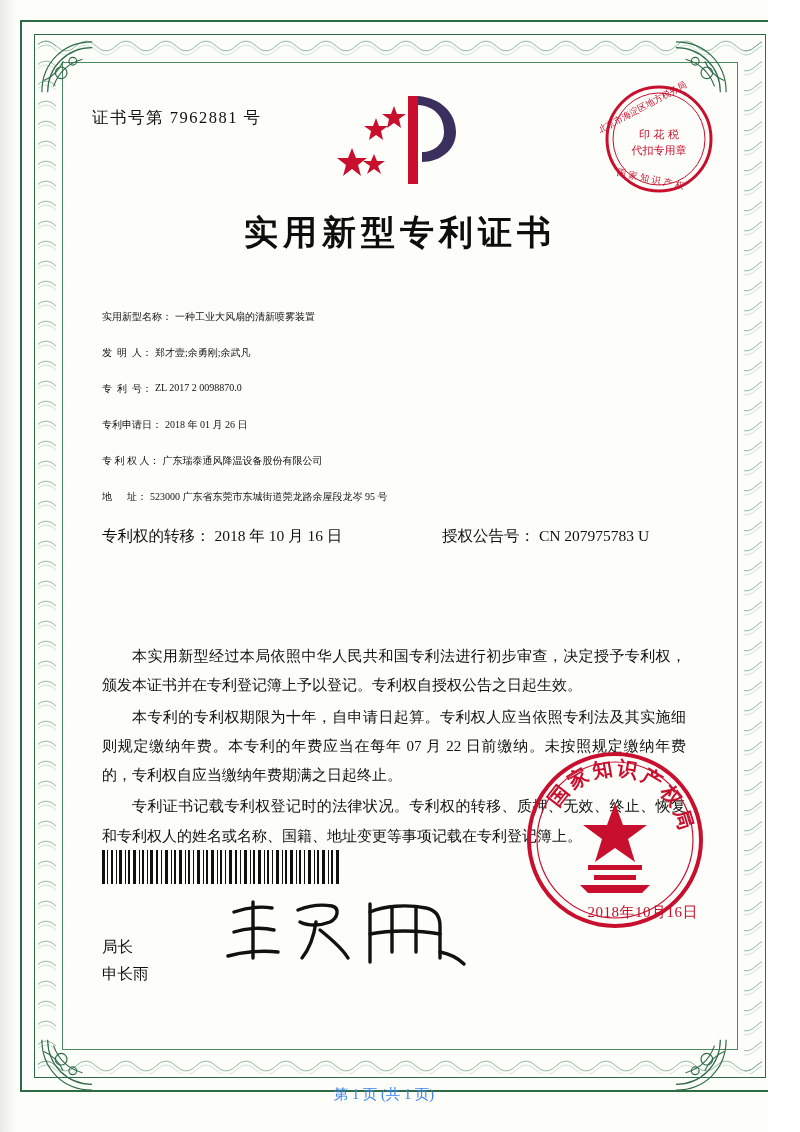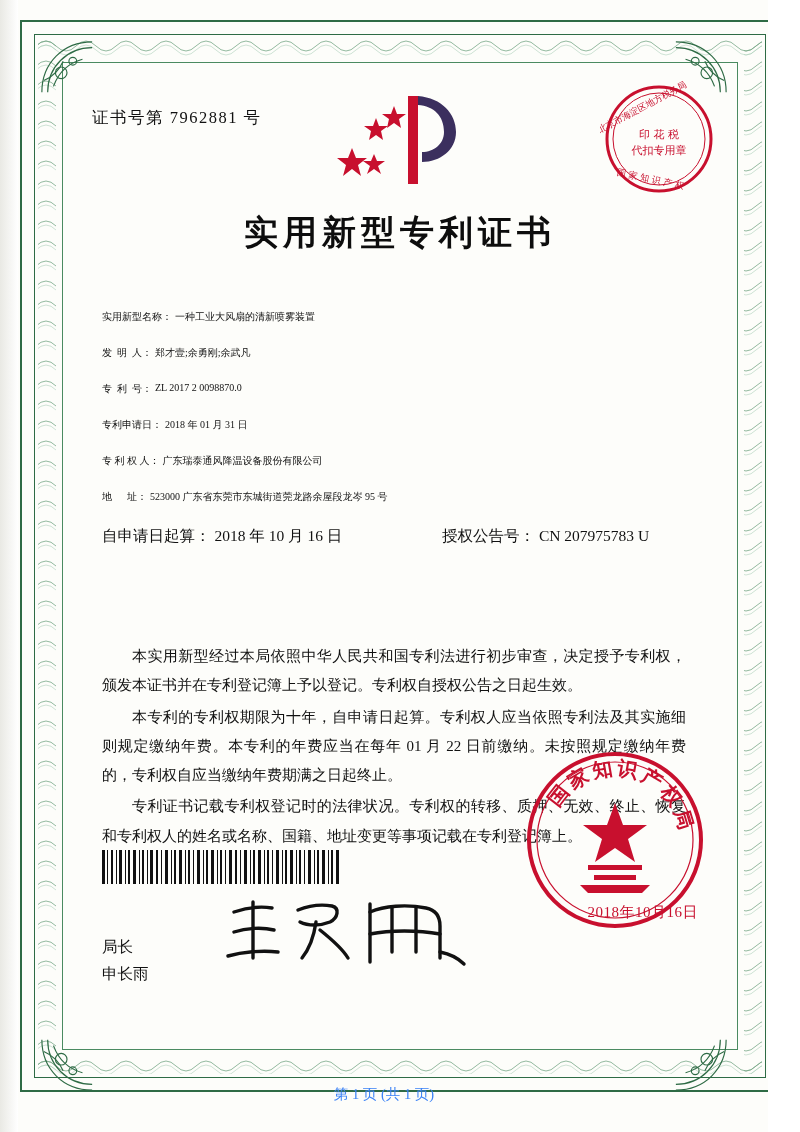--- a/index.html
+++ b/index.html
@@ -296,49 +296,49 @@
         <span class="val">郑才壹;余勇刚;余武凡</span>
       </div>
 
       <div class="field">
         <span class="lbl">专  利  号：</span>
         <span class="val">ZL 2017 2 0098870.0</span>
       </div>
 
       <div class="field">
         <span class="lbl">专利申请日：</span>
-        <span class="val">2018 年 01 月 31 日</span>
+        <span class="val">2018 年 01 月 26 日</span>
       </div>
 
       <div class="field">
         <span class="lbl">专 利 权 人：</span>
         <span class="val">广东瑞泰通风降温设备股份有限公司</span>
       </div>
 
       <div class="field">
         <span class="lbl">地      址：</span>
         <span class="val">523000  广东省东莞市东城街道莞龙路余屋段龙岑 95 号</span>
       </div>
 
       <div class="field-row2">
         <div class="c1">
-          <span class="lbl">自申请日起算：</span>
+          <span class="lbl">专利权的转移：</span>
           <span class="val">2018 年 10 月 16 日</span>
         </div>
         <div class="c2">
           <span class="lbl">授权公告号：</span>
           <span class="val">CN 207975783 U</span>
         </div>
       </div>
 
     </div>
 
     <div class="body-text">
       <p>本实用新型经过本局依照中华人民共和国专利法进行初步审查，决定授予专利权，颁发本证书并在专利登记簿上予以登记。专利权自授权公告之日起生效。</p>
-      <p>本专利的专利权期限为十年，自申请日起算。专利权人应当依照专利法及其实施细则规定缴纳年费。本专利的年费应当在每年 01 月 22 日前缴纳。未按照规定缴纳年费的，专利权自应当缴纳年费期满之日起终止。</p>
+      <p>本专利的专利权期限为十年，自申请日起算。专利权人应当依照专利法及其实施细则规定缴纳年费。本专利的年费应当在每年 07 月 22 日前缴纳。未按照规定缴纳年费的，专利权自应当缴纳年费期满之日起终止。</p>
       <p>专利证书记载专利权登记时的法律状况。专利权的转移、质押、无效、终止、恢复和专利权人的姓名或名称、国籍、地址变更等事项记载在专利登记簿上。</p>
     </div>
 
     <svg class="barcode" viewBox="0 0 240 34" preserveAspectRatio="none">
       <g fill="#111">
         <rect x="0" y="0" width="3" height="34"></rect>
           <rect x="5" y="0" width="1" height="34"></rect>
         <rect x="9" y="0" width="2" height="34"></rect>
           <rect x="14" y="0" width="1" height="34"></rect>
         <rect x="17" y="0" width="3" height="34"></rect>

